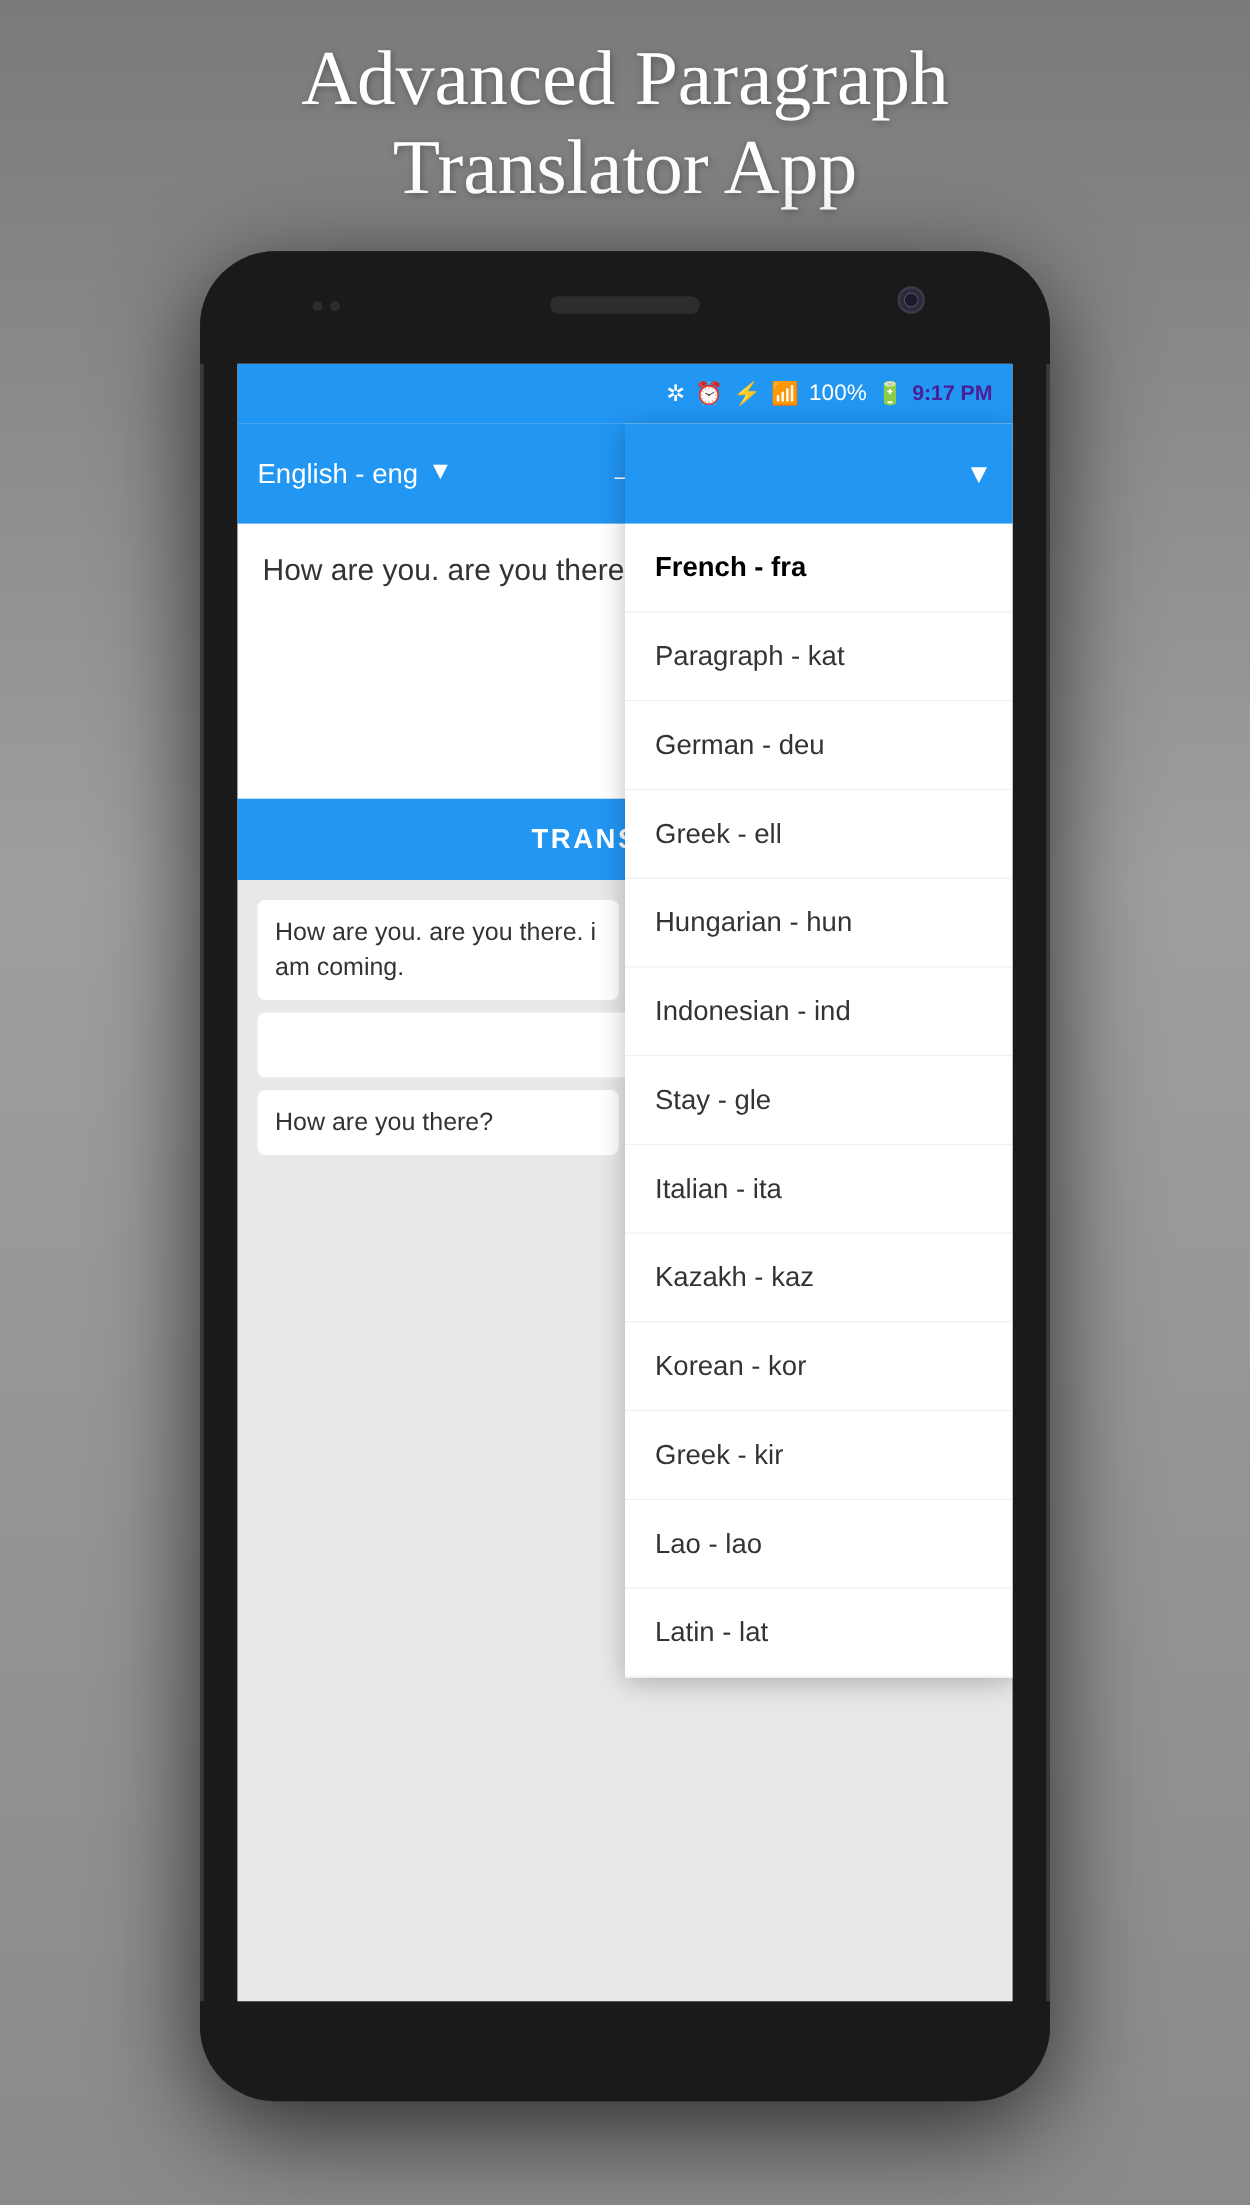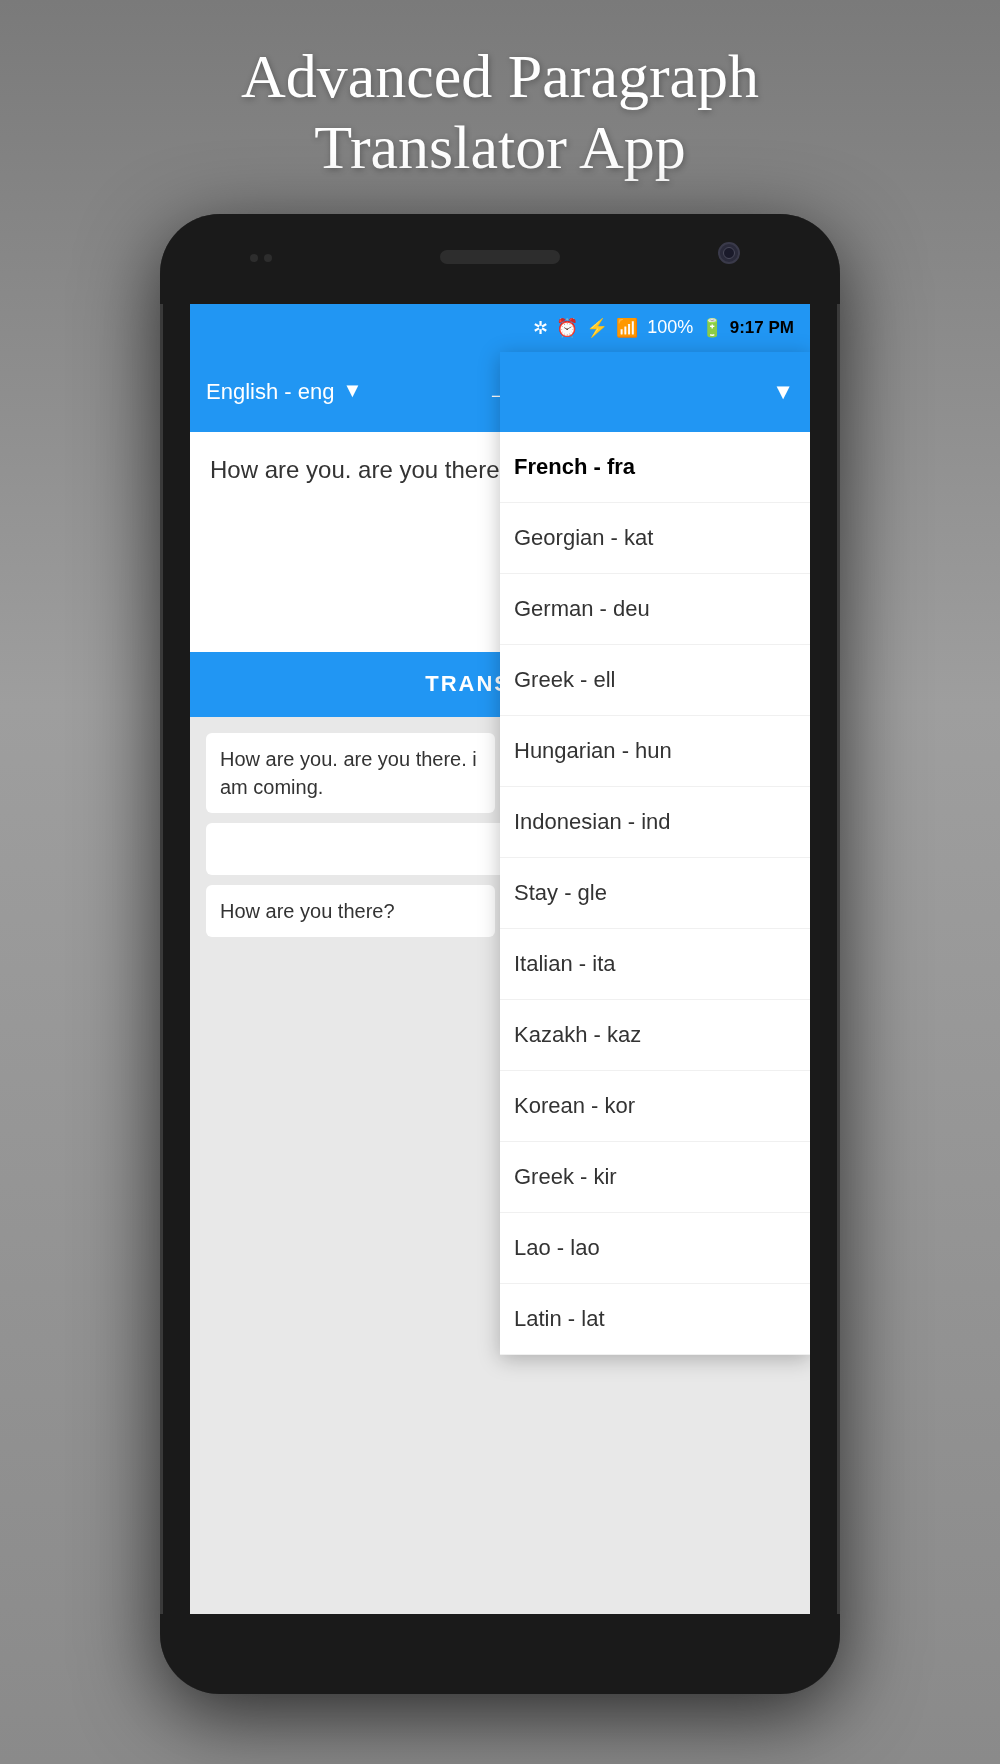--- a/index.html
+++ b/index.html
@@ -13,21 +13,21 @@
       align-items: center;
       font-family: 'Georgia', serif;
       overflow: hidden;
     }
 
     .app-title {
       color: #ffffff;
       font-size: 62px;
       font-family: 'Georgia', serif;
       text-align: center;
-      margin-top: 41px;
+      margin-top: 28px;
       margin-bottom: 30px;
       line-height: 1.15;
       text-shadow: 1px 2px 6px rgba(0,0,0,0.3);
       width: 780px;
     }
 
     
     .phone-shell {
       width: 680px;
       height: 1480px;
@@ -126,21 +126,21 @@
     .status-icons {
       display: flex;
       align-items: center;
       gap: 8px;
       color: white;
       font-size: 18px;
       font-family: Arial, sans-serif;
     }
 
     .status-time {
-      color: #000000;
+      color: #4c1d95;
       font-size: 17px;
       font-family: Arial, sans-serif;
       font-weight: bold;
       margin-left: 6px;
     }
 
     
     .translator-header {
       width: 100%;
       height: 80px;
@@ -294,21 +294,21 @@
       font-size: 22px;
     }
 
     .dropdown-list {
       background: white;
       max-height: 1200px;
       overflow: hidden;
     }
 
     .dropdown-item {
-      padding: 22px 14px;
+      padding: 22px 24px;
       font-size: 22px;
       font-family: Arial, sans-serif;
       color: #333;
       border-bottom: 1px solid #f0f0f0;
       cursor: pointer;
     }
 
     .dropdown-item:first-child {
       font-weight: bold;
       color: #000;
@@ -379,21 +379,21 @@
         <div class="result-translated">كيف أنت هناك؟</div>
       </div>
     </div>
 
     <div class="dropdown-overlay">
       <div class="dropdown-header">
         <span class="dropdown-header-arrow">▼</span>
       </div>
       <div class="dropdown-list">
         <div class="dropdown-item">French - fra</div>
-        <div class="dropdown-item">Georgian - kat</div>
+        <div class="dropdown-item">Paragraph - kat</div>
         <div class="dropdown-item">German - deu</div>
         <div class="dropdown-item">Greek - ell</div>
         <div class="dropdown-item">Hungarian - hun</div>
         <div class="dropdown-item">Indonesian - ind</div>
         <div class="dropdown-item">Stay - gle</div>
         <div class="dropdown-item">Italian - ita</div>
         <div class="dropdown-item">Kazakh - kaz</div>
         <div class="dropdown-item">Korean - kor</div>
         <div class="dropdown-item">Greek - kir</div>
         <div class="dropdown-item">Lao - lao</div>

